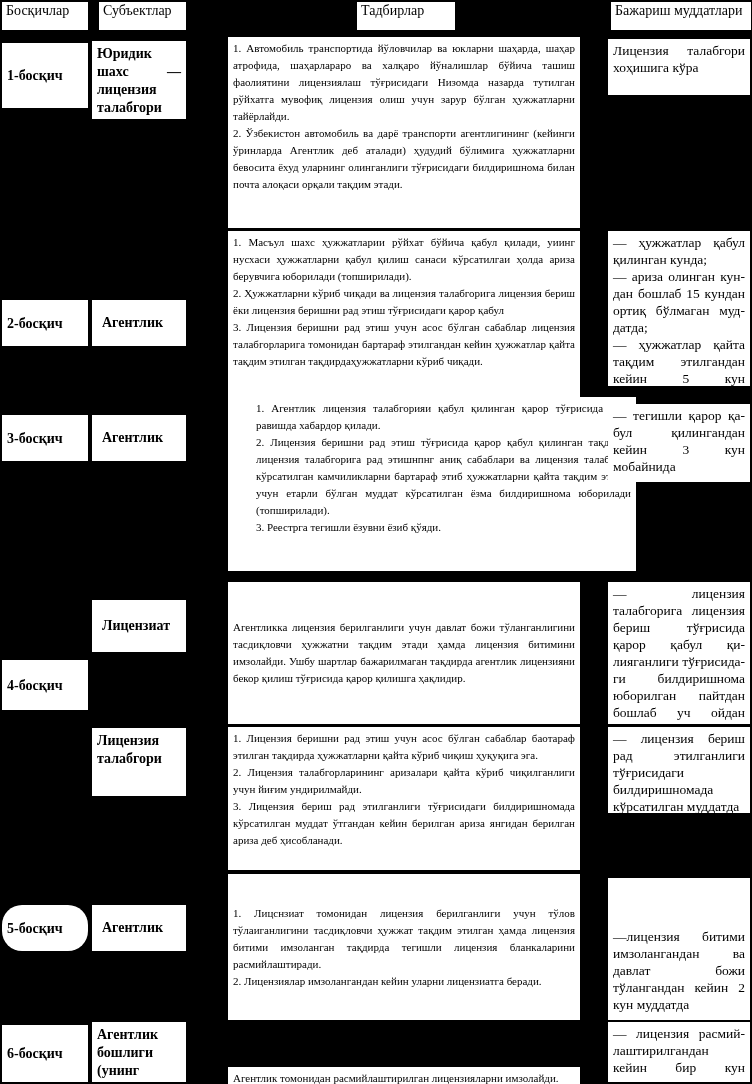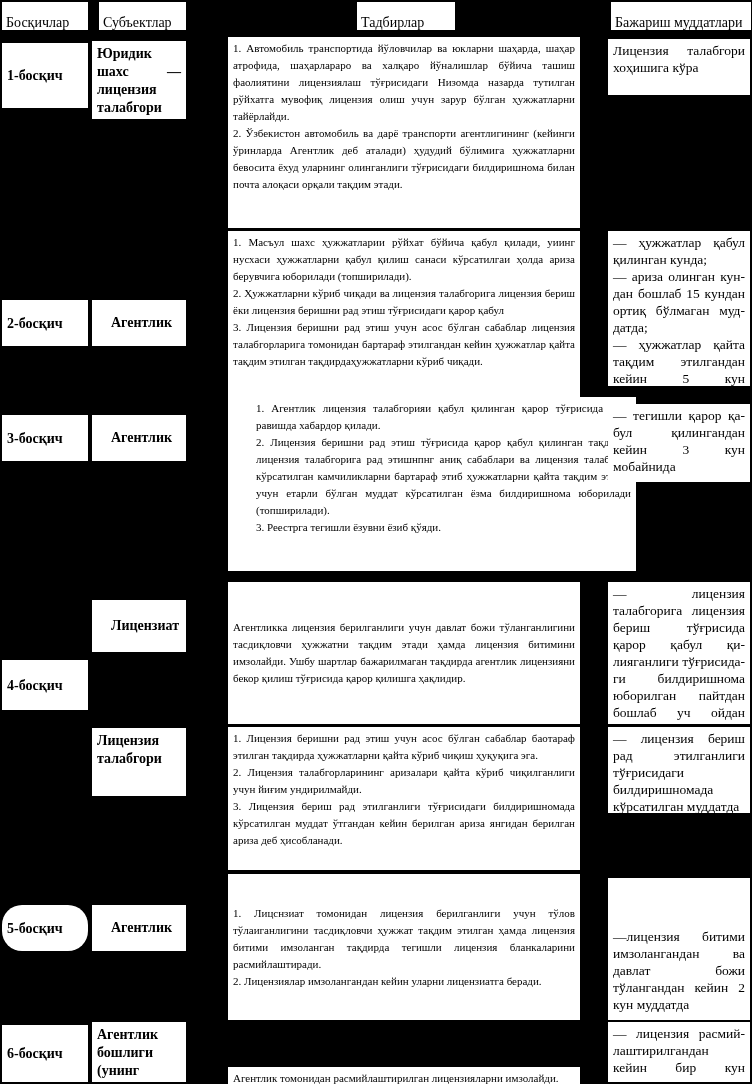--- a/index.html
+++ b/index.html
@@ -2,24 +2,24 @@
 <html><head>
 <meta charset="utf-8">
 <style>
   html,body{margin:0;padding:0;background:#000;}
   .canvas{
     position:relative;width:752px;height:1084px;background:#000;
     font-family:"Liberation Serif","DejaVu Serif",serif;color:#000;
     overflow:hidden;
   }
   .cell{position:absolute;background:#fff;box-sizing:border-box;overflow:hidden;}
-  .hcell{font-size:14px;padding:12px 4px;line-height:18px;}
+  .hcell{font-size:14px;padding:0 4px;line-height:18px;}
   .stage{font-weight:bold;font-size:14px;display:grid;align-content:center;padding:2px 5px;line-height:17px;}
   .subject{font-weight:bold;font-size:14px;text-align:justify;padding:4px 5px;line-height:18px;hyphens:manual;}
-  .subject.center{display:grid;align-content:center;padding:19px;}
+  .subject.center{display:grid;align-content:center;padding:10px;}
   .actions{font-size:11px;line-height:17px;text-align:justify;white-space:pre-line;padding:3px 5px;hyphens:manual;}
   .deadline{font-size:13.5px;line-height:17px;text-align:justify;white-space:pre-line;padding:3px 5px;hyphens:manual;}
   .vcenter{display:grid;align-content:center;}
   .vbottom{display:grid;align-content:end;padding-bottom:7px;}
 
   
   .p-h0{left:2px;top:2px;width:86px;height:28px;}
   .p-h1{left:99px;top:2px;width:87px;height:28px;}
   .p-h2{left:357px;top:2px;width:98px;height:28px;}
   .p-h3{left:611px;top:2px;width:140px;height:28px;}

